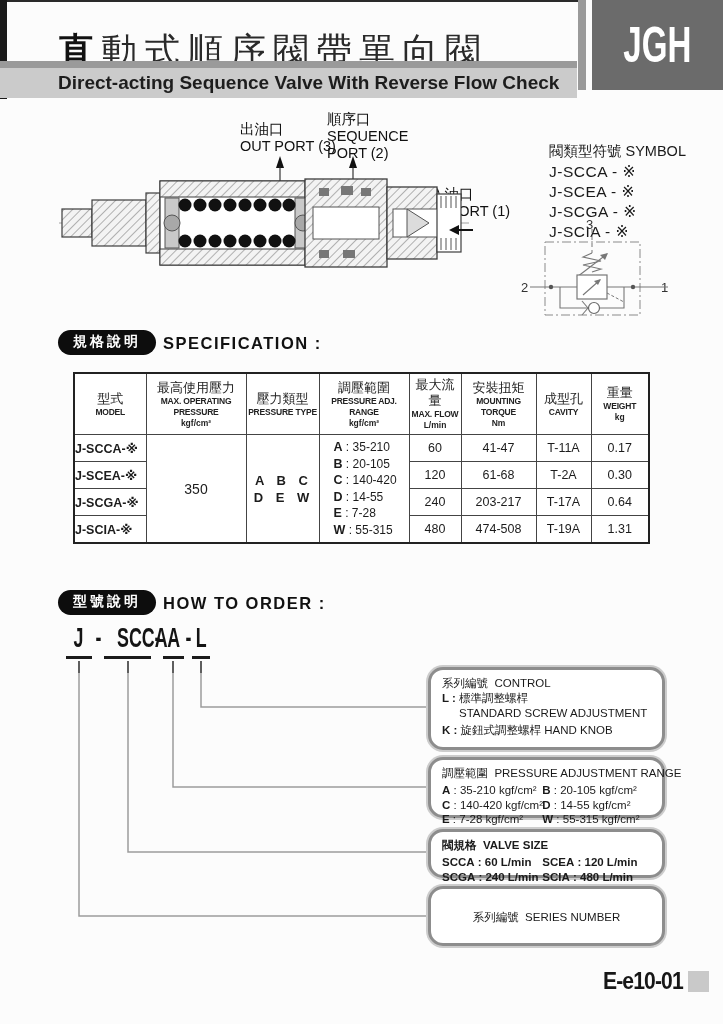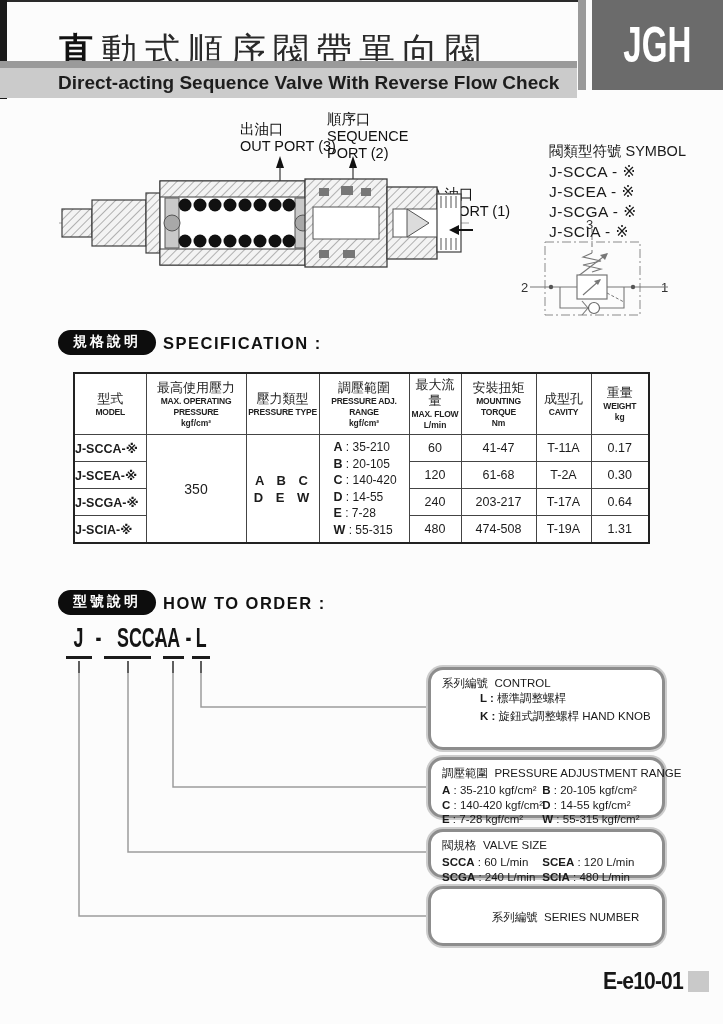--- a/index.html
+++ b/index.html
@@ -47,21 +47,21 @@
   .adj-line b { font-size:12.5px; }
   
   .ct { position:absolute; top:622px; height:34px; text-align:center; font-weight:bold; font-size:27px;
         line-height:32px; color:#141414; }
   .ct.tok { border-bottom:3px solid #1b1b1b; }
   .squeeze { display:inline-block; transform:scaleX(0.66); transform-origin:center; white-space:nowrap; }
   .callout { position:absolute; left:428px; width:237px; box-sizing:border-box; background:#fff;
              border:3px solid #8d8d8d; border-radius:15px; box-shadow:0 0 0 2px #cccccc;
              padding:6px 11px 4px 11px; }
   .c-title  { font-size:11.5px; line-height:15px; color:#1a1a1a; white-space:nowrap; }
-  .c-line   { font-size:11.5px; line-height:14.5px; color:#1a1a1a; white-space:nowrap;margin-left:38px; }
+  .c-line   { font-size:11.5px; line-height:14.5px; color:#1a1a1a; white-space:nowrap; }
   .indent   { padding-left:17px; }
   .indent2  { padding-left:8px; }
   .pair-grid { display:grid; grid-template-columns:48% 52%; margin-top:2px; }
   .pair { font-size:11.5px; line-height:14.5px; white-space:nowrap; color:#1a1a1a; }
   .series-flex { display:flex; align-items:center; height:100%;justify-content:center; }
   
   .page-code { position:absolute; left:603px; top:967px; font-size:24px; font-weight:bold;
                letter-spacing:-1px; transform:scaleX(0.88); transform-origin:left center; color:#171717; }
   .page-tab  { position:absolute; left:688px; top:971px; width:21px; height:21px; background:#c9c9c9; }
   svg { display:block; }
@@ -331,36 +331,37 @@
       <polyline points="201,673 201,707 428,707"></polyline>
       <polyline points="173,673 173,787 428,787"></polyline>
       <polyline points="128,673 128,852 428,852"></polyline>
       <polyline points="79,673 79,916 428,916"></polyline>
     </g>
   </svg>
 
   <div class="callout" style="top:667px; height:83px;">
     <div class="c-title"><span>系列編號</span>&nbsp; <span>CONTROL</span></div>
     <div class="c-line"><b>L :</b> <span>標準調整螺桿</span></div>
+    <div class="c-line indent">STANDARD SCREW ADJUSTMENT</div>
     <div class="c-line" style="margin-top:3px;"><b>K :</b> <span>旋鈕式調整螺桿  HAND KNOB</span></div>
   </div>
 
   <div class="callout" style="top:757px; height:61px;">
     <div class="c-title"><span>調壓範圍</span>&nbsp; <span>PRESSURE  ADJUSTMENT  RANGE</span></div>
     <div class="pair-grid">
       <div class="pair"><b>A</b><span> : 35-210  kgf/cm²</span></div>
       <div class="pair"><b>B</b><span> : 20-105  kgf/cm²</span></div>
       <div class="pair"><b>C</b><span> : 140-420  kgf/cm²</span></div>
       <div class="pair"><b>D</b><span> : 14-55  kgf/cm²</span></div>
       <div class="pair"><b>E</b><span> : 7-28  kgf/cm²</span></div>
       <div class="pair"><b>W</b><span> : 55-315  kgf/cm²</span></div>
     </div>
   </div>
 
-  <div class="callout" style="top:829px; height:49px;">
+  <div class="callout" style="top:829px; height:49px;font-weight:bold;">
     <div class="c-title"><span>閥規格</span>&nbsp; <span>VALVE SIZE</span></div>
     <div class="pair-grid">
       <div class="pair"><b>SCCA</b><span> : 60 L/min</span></div>
       <div class="pair"><b>SCEA</b><span> : 120 L/min</span></div>
       <div class="pair"><b>SCGA</b><span> : 240 L/min</span></div>
       <div class="pair"><b>SCIA</b><span> : 480 L/min</span></div>
     </div>
   </div>
 
   <div class="callout" style="top:886px; height:60px;">

